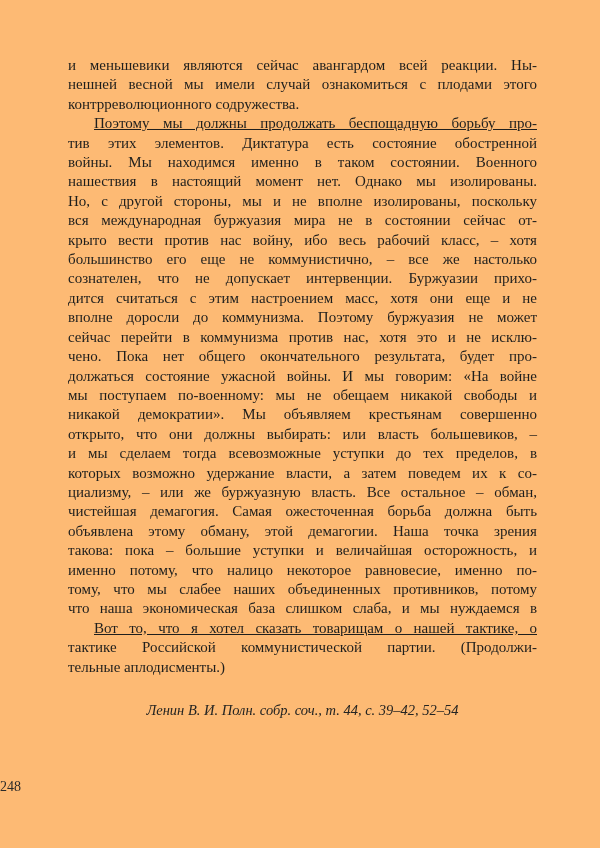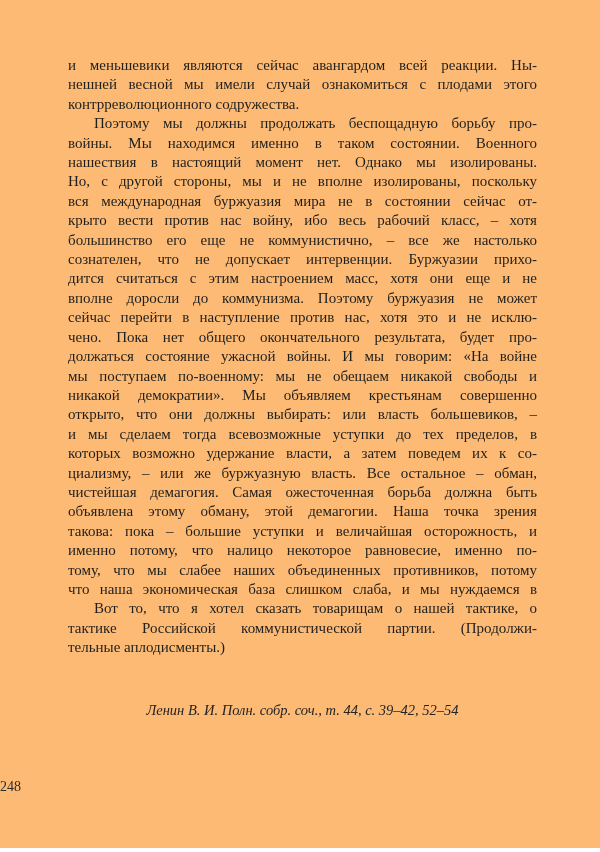--- a/index.html
+++ b/index.html
@@ -26,20 +26,21 @@
     line-height: 19.4px;
   }
   .line {
     text-align: justify;
     text-align-last: justify;
     -moz-text-align-last: justify;
     white-space: normal;
   }
   .line.indent {
     text-indent: 26px;
+    text-decoration: underline;
   }
   .line.pend {
     text-align-last: left;
     -moz-text-align-last: left;
   }
   .bold {
     font-weight: normal;
   }
   .citation {
     position: absolute;
@@ -64,30 +65,31 @@
 </style>
 </head>
 <body>
 
 <div class="page">
   <div class="text-block">
       <div class="line"><span>и меньшевики являются сейчас авангардом всей реакции. Ны-</span></div>
       <div class="line"><span>нешней весной мы имели случай ознакомиться с плодами этого</span></div>
       <div class="line pend"><span>контрреволюционного содружества.</span></div>
       <div class="line indent"><span>Поэтому мы должны продолжать беспощадную борьбу про-</span></div>
+      <div class="line"><span>тив этих элементов. Диктатура есть состояние обостренной</span></div>
       <div class="line"><span>войны. Мы находимся именно в таком состоянии. Военного</span></div>
       <div class="line"><span>нашествия в настоящий момент нет. Однако мы изолированы.</span></div>
       <div class="line"><span>Но, с другой стороны, мы и не вполне изолированы, поскольку</span></div>
       <div class="line"><span>вся международная буржуазия мира не в состоянии сейчас от-</span></div>
       <div class="line"><span>крыто вести против нас войну, ибо весь рабочий класс, – хотя</span></div>
       <div class="line"><span>большинство его еще не коммунистично, – все же настолько</span></div>
       <div class="line"><span>сознателен, что не допускает интервенции. Буржуазии прихо-</span></div>
       <div class="line"><span>дится считаться с этим настроением масс, хотя они еще и не</span></div>
       <div class="line"><span>вполне доросли до коммунизма. Поэтому буржуазия не может</span></div>
-      <div class="line"><span>сейчас перейти в наступление против нас, хотя это и не исклю-</span></div>
+      <div class="line"><span>сейчас перейти в коммунизма против нас, хотя это и не исклю-</span></div>
       <div class="line"><span>чено. Пока нет общего окончательного результата, будет про-</span></div>
       <div class="line"><span>должаться состояние ужасной войны. И мы говорим: «На войне</span></div>
       <div class="line"><span>мы поступаем по-военному: мы не обещаем никакой свободы и</span></div>
       <div class="line"><span>никакой демократии». Мы объявляем крестьянам совершенно</span></div>
       <div class="line"><span>открыто, что они должны выбирать: или власть большевиков, –</span></div>
       <div class="line"><span>и мы сделаем тогда всевозможные уступки до тех пределов, в</span></div>
       <div class="line"><span>которых возможно удержание власти, а затем поведем их к со-</span></div>
       <div class="line"><span>циализму, – или же буржуазную власть. Все остальное – обман,</span></div>
       <div class="line"><span>чистейшая демагогия. Самая ожесточенная борьба должна быть</span></div>
       <div class="line"><span>объявлена этому обману, этой демагогии. Наша точка зрения</span></div>

